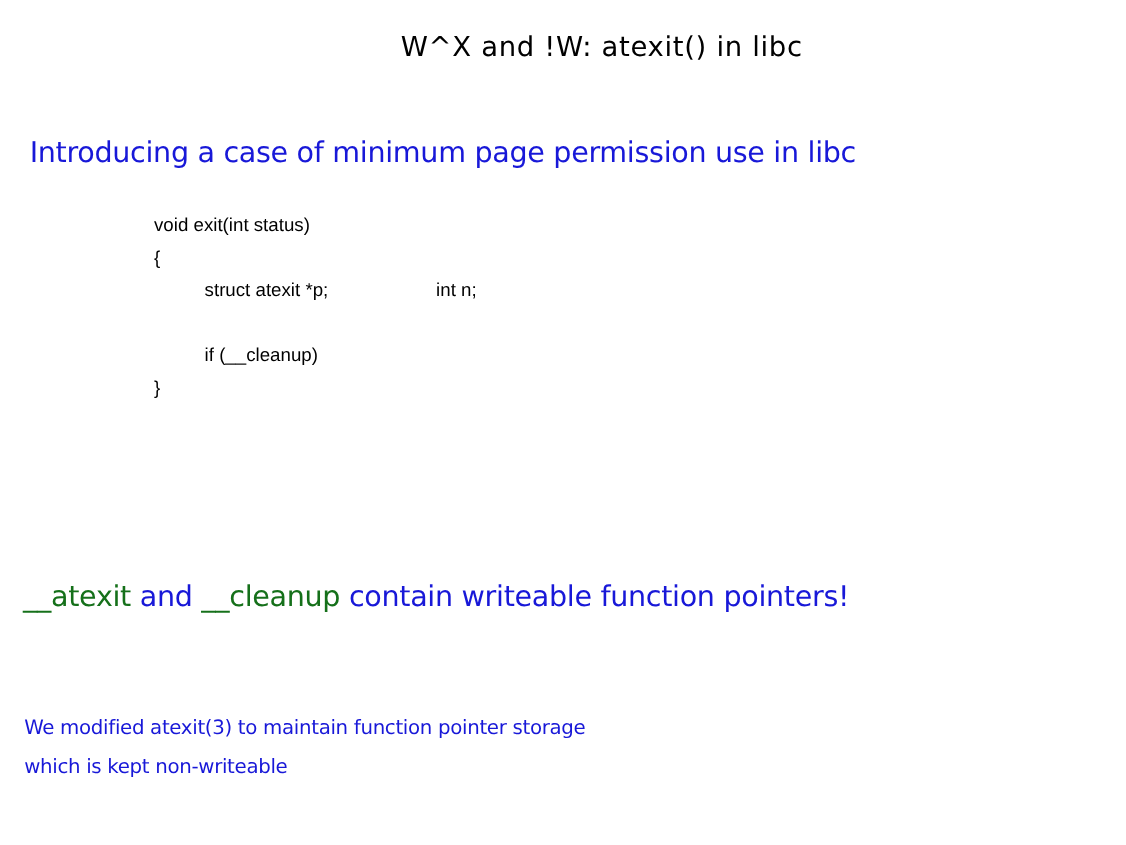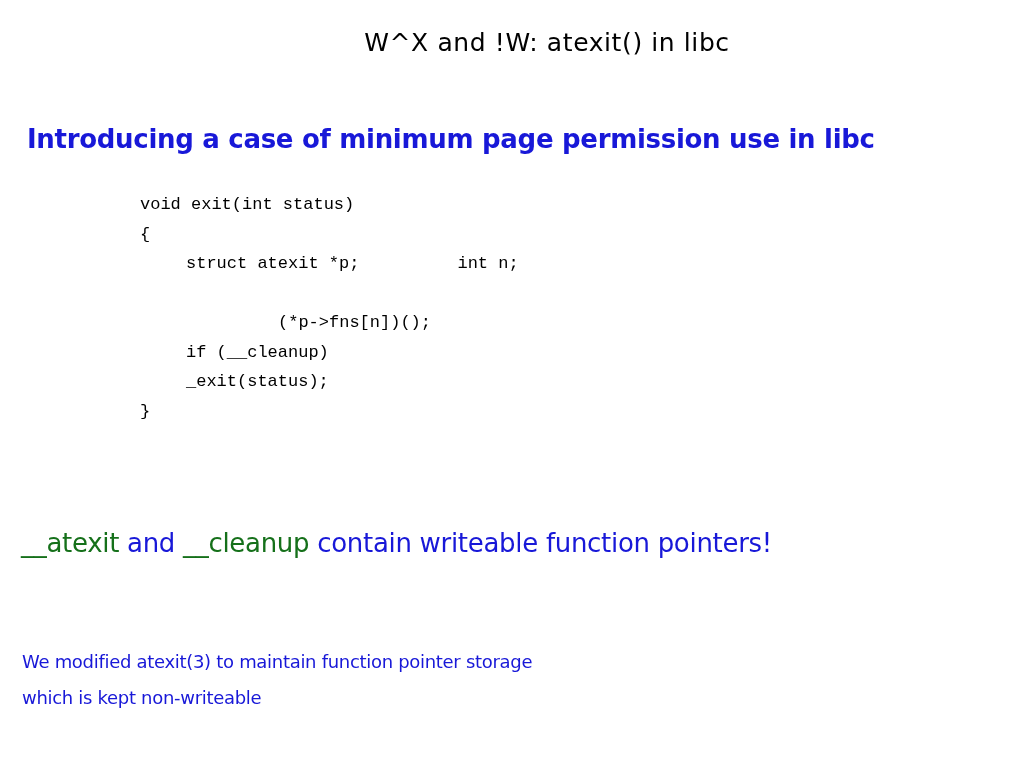--- a/index.html
+++ b/index.html
@@ -38,32 +38,32 @@
     margin-left: 35px;
   }
 
   
   .intro-line {
     position: absolute;
     top: 124px;
     left: 27px;
     font-family: "DejaVu Sans", sans-serif;
     font-size: 26px;
-    font-weight: 700;
+    font-weight: 400;
     color: #1818D8;
     letter-spacing: -0.3px;
     white-space: pre;
   }
 
   
   .code-block {
     position: absolute;
     top: 190px;
     left: 140px;
-    font-family: Liberation Mono, monospace;
+    font-family: Liberation Sans, sans-serif;
     font-size: 17px;
     color: #000000;
     line-height: 29.5px;
   }
   .code-line {
     white-space: pre;
     height: 29.5px;
   }
   .code-line.blank {
     height: 29.5px;
@@ -130,26 +130,24 @@
     <div class="code-line"><span>void exit(int status)</span></div>
 
     <div class="code-line"><span>{</span></div>
 
     <div class="code-line"><span class="tab"></span><span>struct atexit *p;</span><span class="gap"></span><span>int n;</span></div>
 
     <div class="code-line blank"></div>
 
 
 
-    <div class="code-line"><span class="tab3"></span><span>(*p-&gt;fns[n])();</span></div>
 
     <div class="code-line"><span class="tab"></span><span>if (__cleanup)</span></div>
 
 
-    <div class="code-line"><span class="tab"></span><span>_exit(status);</span></div>
 
     <div class="code-line"><span>}</span></div>
 
   </div>
 
   <div class="highlight-line"><span class="sym-green">__atexit</span><span> and </span><span class="sym-green">__cleanup</span><span> contain writeable function pointers!</span></div>
 
   <div class="closing-para">
     <div class="para-row">We modified atexit(3) to maintain function pointer storage</div>
     <div class="para-row">which is kept non-writeable</div>

